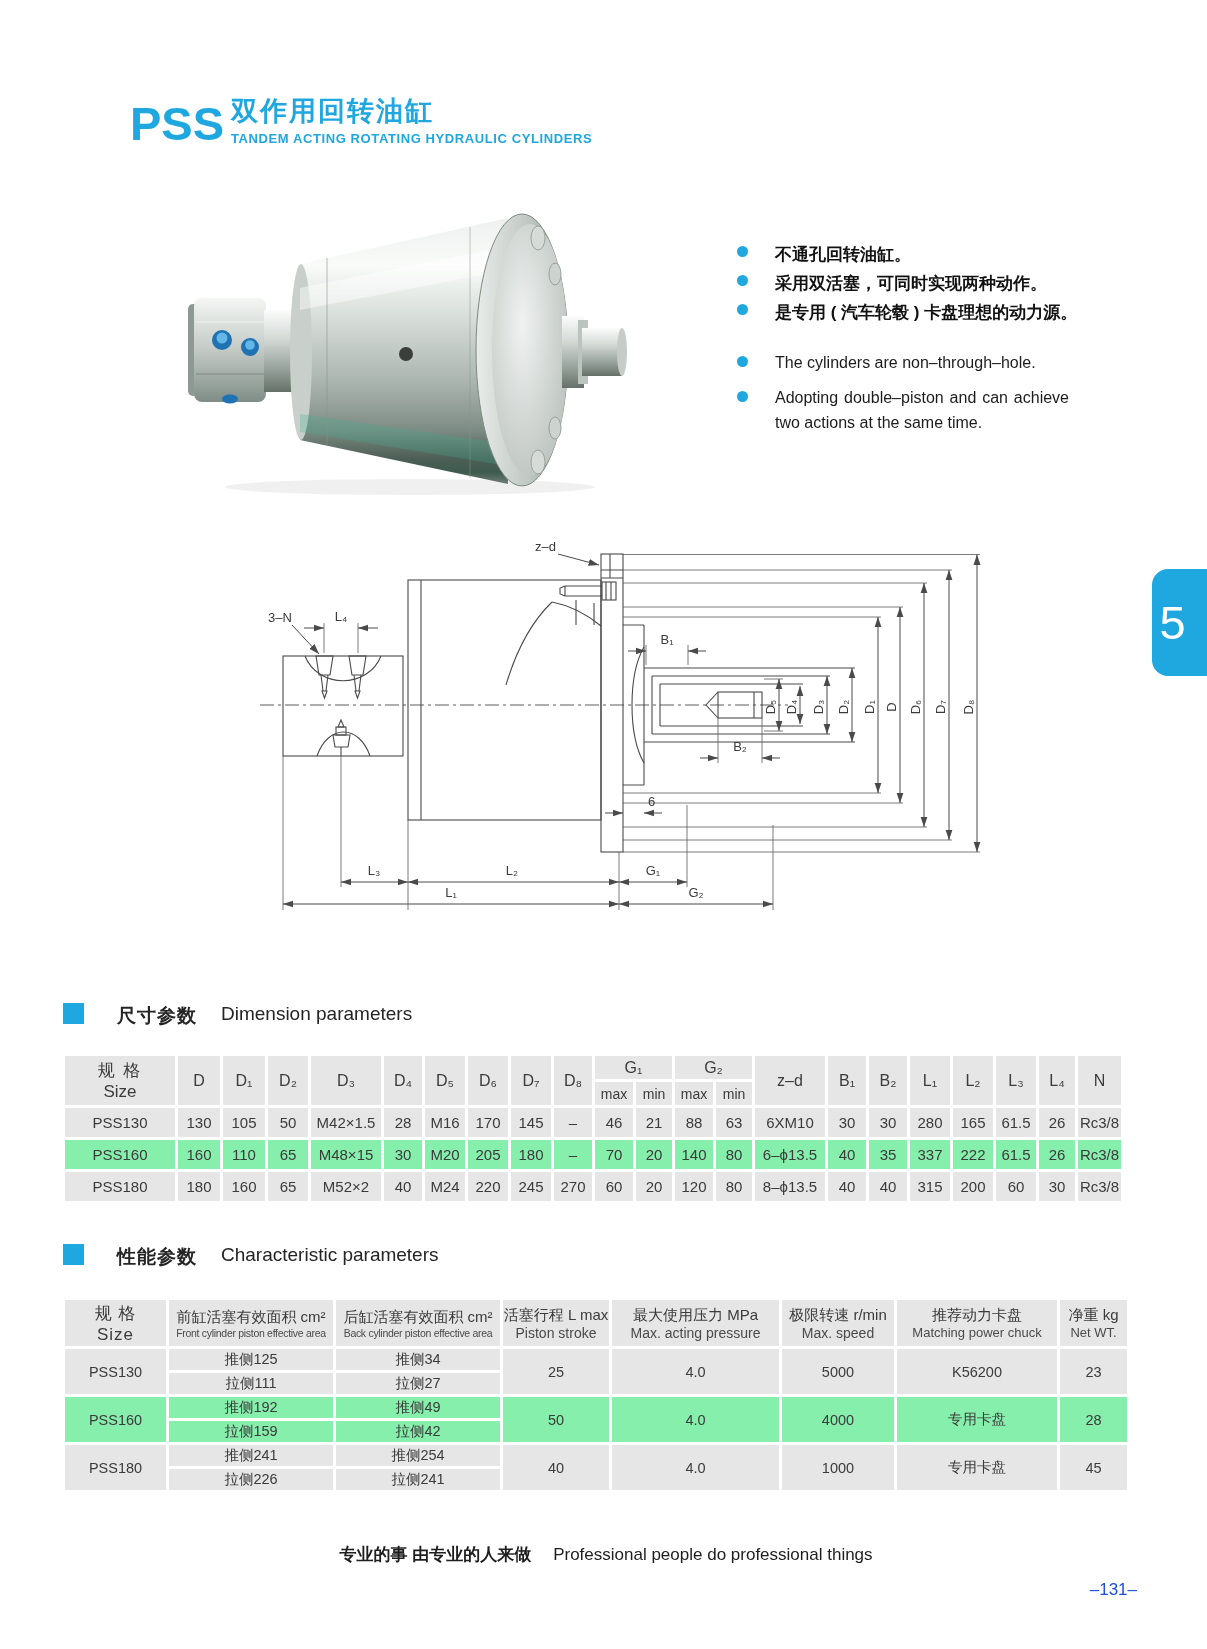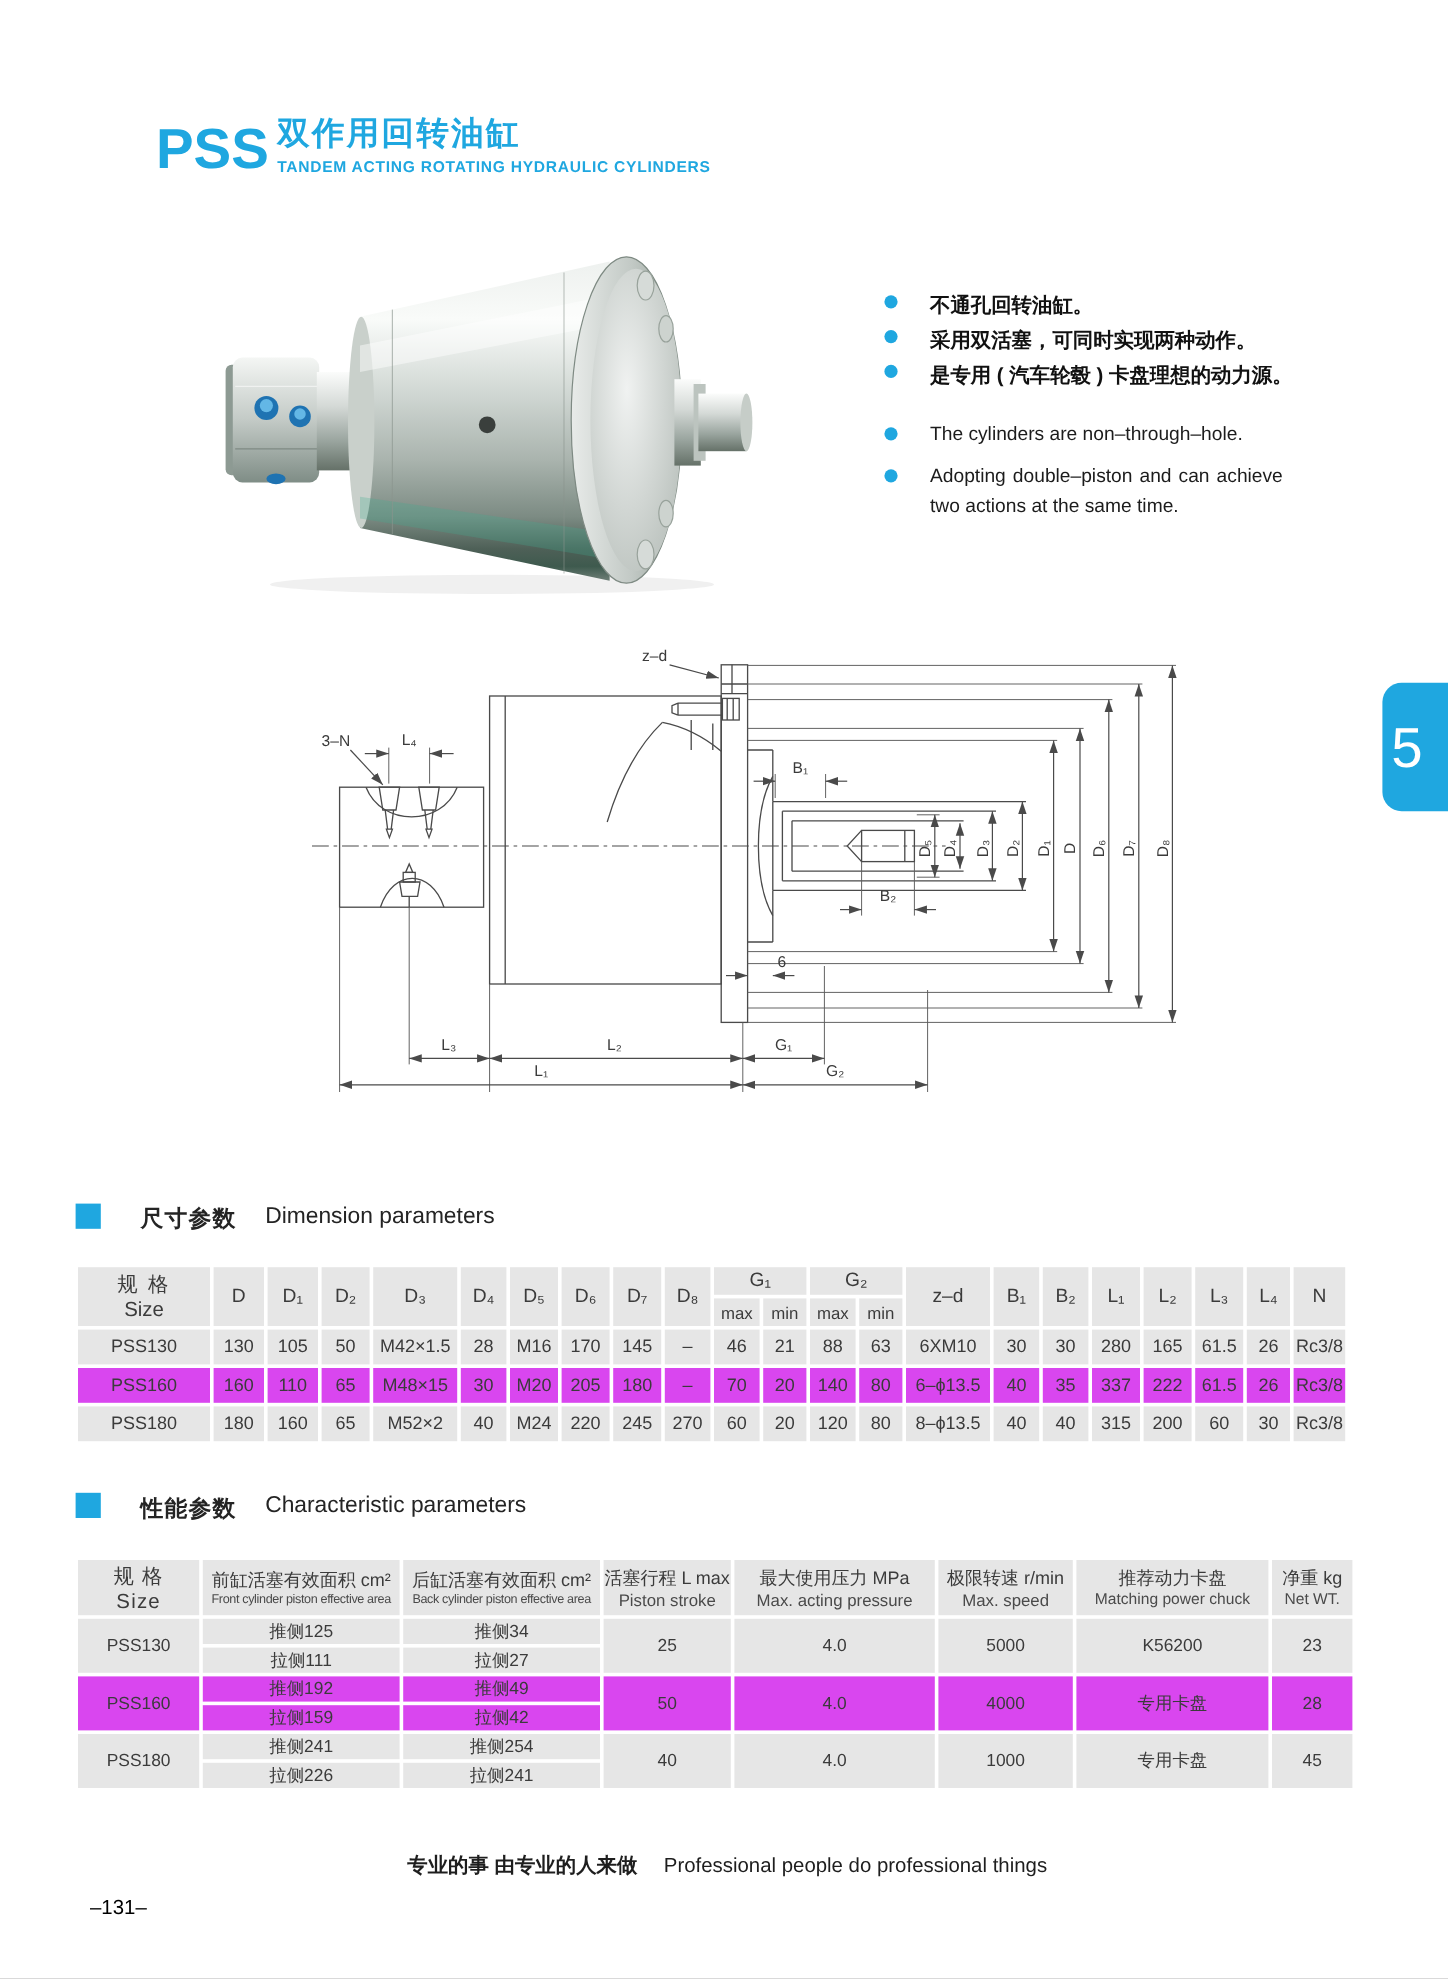--- a/index.html
+++ b/index.html
@@ -28,38 +28,38 @@
 
   
   .sec{ position:absolute; display:flex; align-items:flex-start; }
   .sq{ width:21px; height:21px; background:var(--accent); margin-right:33px; }
   .sec .cnh{ font-size:19px; font-weight:bold; color:#242424; letter-spacing:1px; }
   .sec .enh{ font-size:19px; color:#242424; margin-left:24px; }
 
   
   .tbl{ position:absolute; left:62px; border-collapse:separate; border-spacing:3px; table-layout:fixed; }
   .tbl th,.tbl td{ background:var(--cell); text-align:center; vertical-align:middle; font-weight:normal; color:#3b3b3b; padding:0; overflow:hidden; }
-  .tbl tr.w th,.tbl tr.w td{ background:#d946ef; }
+  .tbl tr.w th,.tbl tr.w td{ background:#86efac; }
   .dim{ top:1053px; width:1062px; font-size:15px; }
   .dim thead th{ font-size:16px; height:23px; }
   .dim thead .cn{ font-size:17px; letter-spacing:2px; }
   .dim thead .en{ font-size:17px; }
   .dim tbody td{ height:29px; }
   .char{ top:1297px; width:1062px; font-size:15px; }
   .char thead th{ height:46px; }
   .char thead .cn{ font-size:15px; }
   .char thead .en{ font-size:11px; color:#4a4a4a; white-space:nowrap; }
   .char thead .en-sm{ font-size:10.5px; letter-spacing:-0.3px; }
   .char thead .big{ font-size:17px; letter-spacing:1px; }
   .char tbody td{ height:21px; font-size:14.5px; }
 
   
   .slogan{ position:absolute; left:75px; top:1543px; width:1062px; text-align:center; font-size:17px; color:#1e1e1e; }
   .slogan .cn{ font-weight:bold; margin-right:22px; }
-  .pageno{ position:absolute; left:75px; top:1580px; width:1062px; text-align:left; font-size:17px; color:#000000; }
+  .pageno{ position:absolute; left:75px; top:1580px; width:1062px; text-align:right; font-size:17px; color:#1d4ed8; }
 
   
   svg .ln{ stroke:#4a4a4a; stroke-width:1.1; fill:none; }
   svg .thin{ stroke:#5c5c5c; stroke-width:0.8; fill:none; }
   svg .cl{ stroke:#4a4a4a; stroke-width:0.9; fill:none; stroke-dasharray:14 4 3 4; }
   svg .dtx{ font-family:"Liberation Sans", sans-serif; font-size:13px; fill:#3b3b3b; }
 </style>
 </head>
 <body>
 

